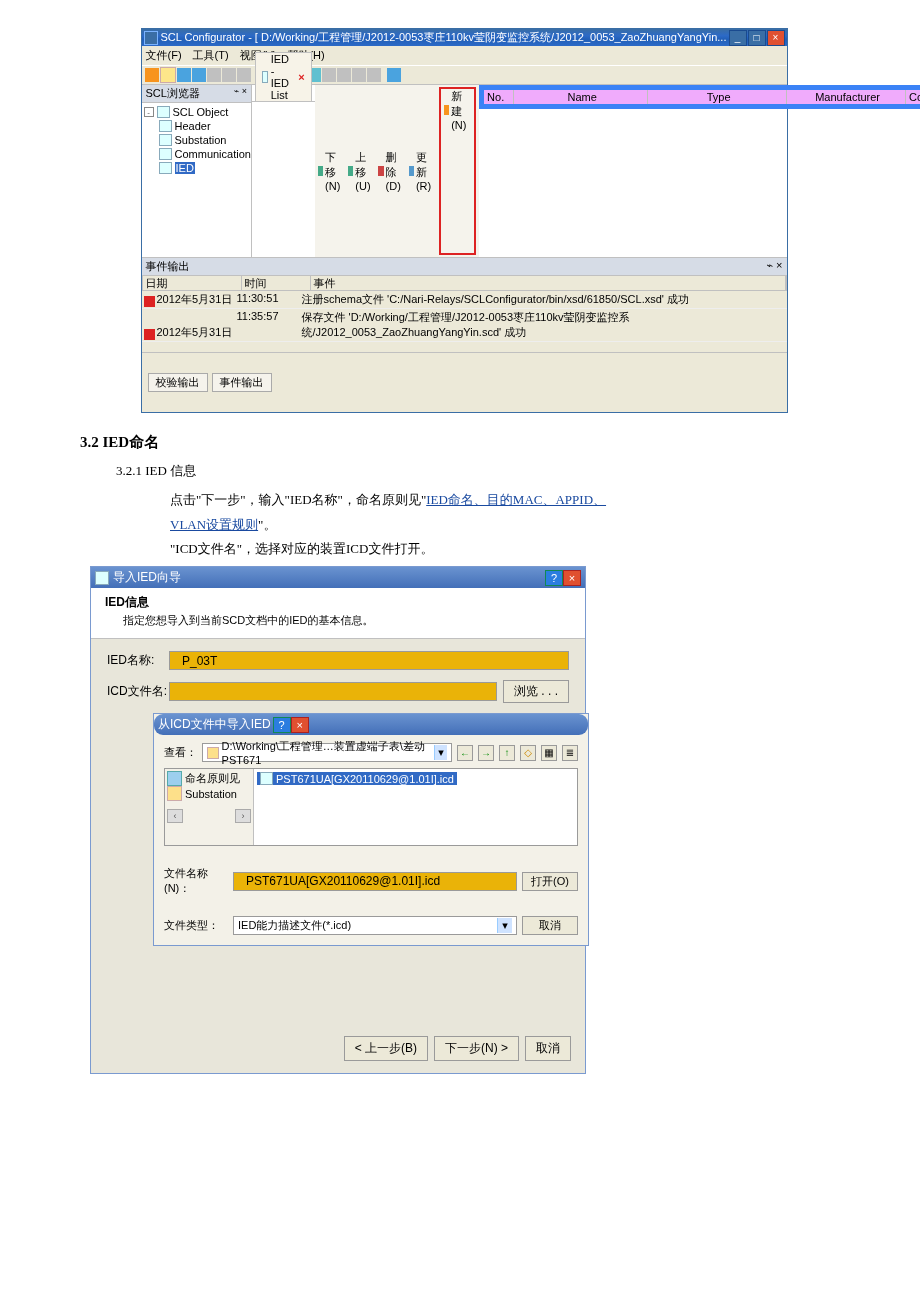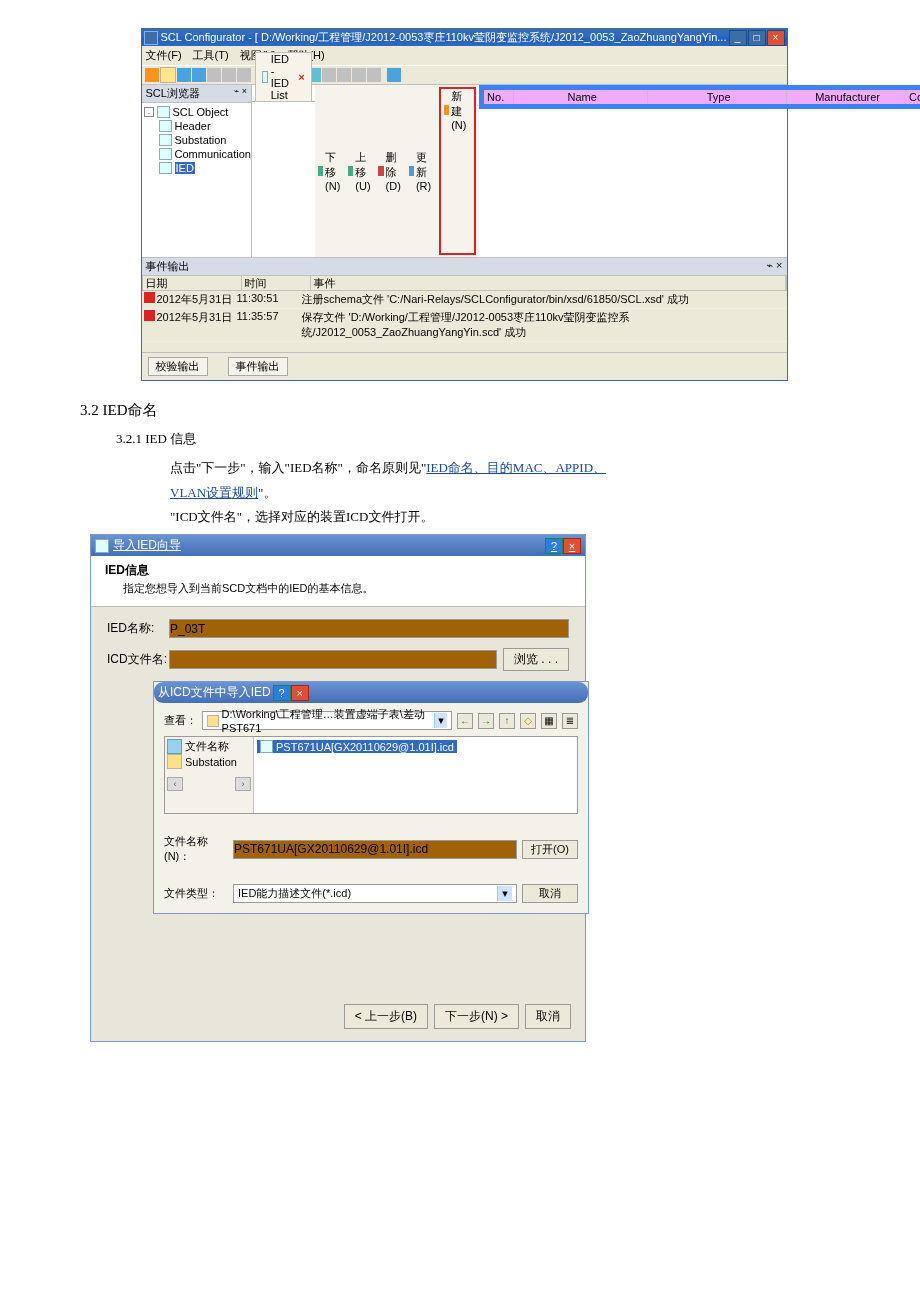--- a/index.html
+++ b/index.html
@@ -48,45 +48,45 @@
   .listarea{flex:1;background:#fff;border:1px solid #c0c0c0;position:relative}
   .hscroll{position:absolute;left:0;bottom:0;height:12px;width:50%;background:#ece9d8;display:flex}
   .hsb{width:14px;height:12px;border:1px solid #aaa;background:#ddd;display:flex;align-items:center;justify-content:center;color:#555;font-size:9px}
   .hsb.r{margin-left:auto}
   .redtooltip{position:absolute;right:-1px;top:26px;border:1px solid #aa8;background:#ffffe1;font-size:10px;padding:0 2px}
   .eventpanel { border-top:1px solid #c0c0c0; }
   .ehdr { background:#d6dce6; font-size:11px; padding:1px 4px; display:flex; justify-content:space-between; }
   .etablehdr{display:flex;background:#ece9d8;border:1px solid #c0c0c0;height:14px;font-size:11px}
   .etr{display:flex;font-size:11px;border-bottom:1px solid #eee;padding:1px 0}
   .etr .eico{width:11px;height:11px;background:#d22;margin:0 2px;}
-  .ecol1{width:95px;display:flex;align-items:flex-start}.ecol2{width:65px}.ecol3{flex:1}
-  .bottomtabs{display:flex;gap:20px;padding:4px 6px;border-top:1px solid #c0c0c0;background:#ece9d8}
+  .ecol1{width:95px;display:flex;align-items:flex-end}.ecol2{width:65px}.ecol3{flex:1}
+  .bottomtabs{display:flex;gap:4px;padding:20px 6px;border-top:1px solid #c0c0c0;background:#ece9d8}
   .btab{border:1px solid #aaa;background:#f5f3ec;padding:1px 7px;font-size:11px}
 
   
-  .sec-h { font-size:15px; font-weight:normal; margin:20px 0 10px 0; font-family:"Times New Roman","SimSun",serif; }
+  .sec-h { font-size:15px; font-weight:bold; margin:20px 0 10px 0; font-family:"Times New Roman","SimSun",serif; }
   .sec-sub { font-size:13px; margin:10px 0 8px 36px; font-family:"Times New Roman","SimSun",serif; }
   .para { font-size:13px; line-height:1.9; margin-left:90px; font-family:"SimSun",serif; }
   a.lnk { color:#1a4aa0; text-decoration:underline; }
 
   
   .win2 { width:494px; margin:4px 0 0 10px; border:1px solid #7a9ad0; background:#e8e6da; }
-  .w2title { background:linear-gradient(#6a93d0,#436fb8); color:#fff; font-size:12px; padding:2px 4px; display:flex; align-items:center;text-decoration:underline; }
+  .w2title { background:linear-gradient(#6a93d0,#436fb8); color:#fff; font-size:12px; padding:2px 4px; display:flex; align-items:center; }
   .w2title .ico { width:12px;height:12px;background:#dff;border:1px solid #8ab;margin-right:4px}
   .w2title .sp{flex:1}
   .qbtn{width:16px;height:14px;background:#4a7;display:flex;align-items:center;justify-content:center;color:#fff;font-size:11px;border:1px solid #2a5;margin-left:2px}
   .qbtn.help{background:#2b7de0;border-color:#185}
   .xbtn{width:16px;height:14px;background:#e05030;color:#fff;display:flex;align-items:center;justify-content:center;font-size:11px;border:1px solid #a22}
   .w2info { background:#fff; padding:6px 14px 10px; border-bottom:1px solid #c0c0c0; }
   .w2info .bold{font-weight:bold;font-size:12px}
   .w2info .sub{font-size:11px;margin-left:18px;margin-top:2px}
   .form { padding:12px 16px 10px; font-size:12px; }
   .frow { display:flex; align-items:center; margin-bottom:10px; }
   .flabel{width:62px}
-  .finput{flex:1;border:1px solid #9a9a9a;background:#a16207;height:17px;padding:0 0;font-size:12px;display:flex;align-items:center}
+  .finput{flex:1;border:1px solid #9a9a9a;background:#eab308;height:17px;padding:0 12px;font-size:12px;display:flex;align-items:center}
   .fbtn{border:1px solid #9a9a9a;background:#ece9d8;padding:2px 10px;margin-left:6px;font-size:12px}
 
   
   .filedlg { width:434px; margin:6px 0 0 46px; border:1px solid #7a9ad0; background:#f3f1e8; }
   .fdtitle { background:linear-gradient(#6a93d0,#436fb8); color:#fff; font-size:12px; padding:2px 4px; display:flex; align-items:center;border-radius:9px; }
   .fdbody { padding:8px 10px 10px; font-size:11px; }
   .fdrow1 { display:flex; align-items:center; gap:5px; margin-bottom:6px; }
   .combo { flex:1; border:1px solid #9a9a9a; background:#fff; height:17px; display:flex; align-items:center; padding:0 4px; font-size:11px; }
   .combo .fold{width:11px;height:10px;background:#fde08a;border:1px solid #caa;margin-right:3px}
   .combo .dd{margin-left:auto;width:14px;text-align:center;background:#cfe3ff;height:15px;display:flex;align-items:center;justify-content:center;border-left:1px solid #9cf}
@@ -318,21 +318,21 @@
             <div class="nav grn">→</div>
             <div class="nav grn">↑</div>
             <div class="nav ylw">◇</div>
             <div class="nav">▦</div>
             <div class="nav">≣</div>
           </div>
           <div class="fdarea">
             <div class="fdleft">
               <div class="item">
                   <span class="fico"></span>
-                  <span>文件名称</span>
+                  <span>命名原则见</span>
                 </div>
               <div class="item">
                   <span class="fico y"></span>
                   <span>Substation</span>
                 </div>
               <div class="hsc">
                 <div class="hsb">‹</div>
                 <div class="hsb r">›</div>
               </div>
             </div>

